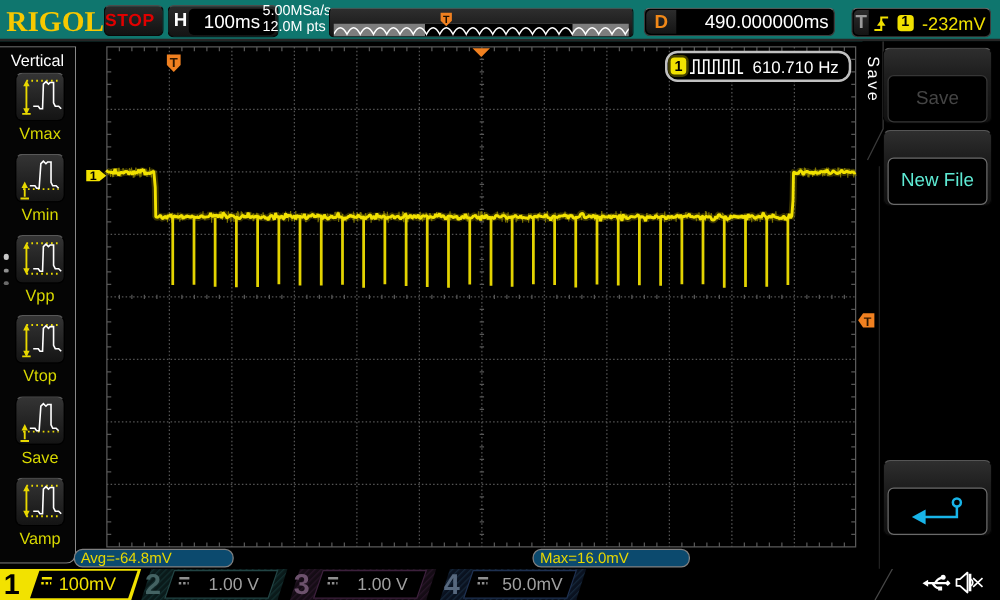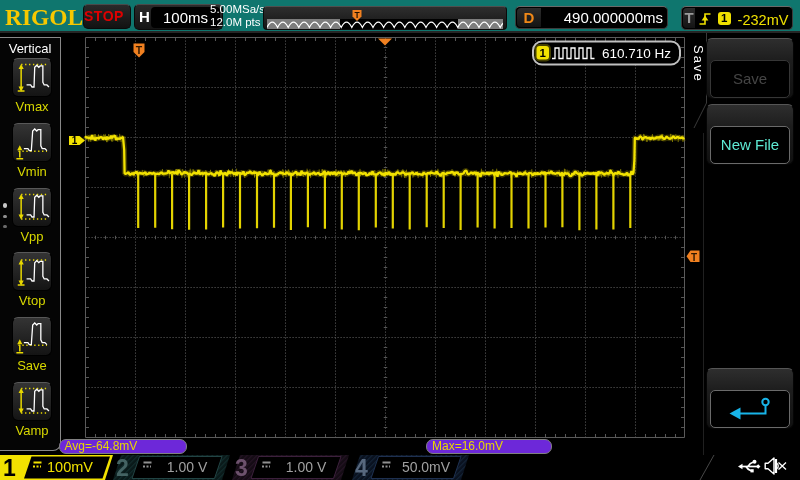--- a/index.html
+++ b/index.html
@@ -32,21 +32,21 @@
 .slabel{position:absolute;left:0;width:64px;text-align:center;color:#d8d800;font-size:13px}
 .dot{position:absolute;border-radius:50%}
 
 #rmenu{position:absolute;left:690px;top:33px;width:110px;height:422px;background:#000}
 #savetab{position:absolute;left:1px;top:12px;width:15px;color:#fff;font-size:13px;writing-mode:vertical-rl;text-orientation:sideways;letter-spacing:2px}
 .mbtn{position:absolute;left:16px;width:88px;height:61px;background:linear-gradient(#2e2e2e 0%,#1e1e1e 35%,#101010 100%);border:1px solid #050505;border-top-color:#555;border-radius:6px}
 .mbtn .inner{position:absolute;left:3px;right:3px;top:21px;height:38px;background:#000;border:1px solid #6a6a6a;border-radius:5px;color:#5eead4;font-size:15px;text-align:center;line-height:36px}
 .mbtn .inner.dis{border-color:#363636;color:#454545}
 
 #pills{position:absolute;left:0;top:439px;width:800px;height:16px}
-.pill{position:absolute;top:0;height:15px;background:#6d28d9;border:1px solid #808080;border-radius:7px;color:#e8d800;font-size:12px;line-height:13px;padding-left:5px;width:126px}
+.pill{position:absolute;top:0;height:15px;background:#0c4a6e;border:1px solid #808080;border-radius:7px;color:#e8d800;font-size:12px;line-height:13px;padding-left:5px;width:126px}
 #chbar{position:absolute;left:0;top:455px;width:800px;height:25px;background:#000;overflow:hidden}
 </style>
 </head>
 <body>
 
 <div id="topbar">
   <div class="sep"></div>
   <div id="logo">RIGOL</div>
   <div id="stopbtn">STOP</div>
   <div id="hbox">

